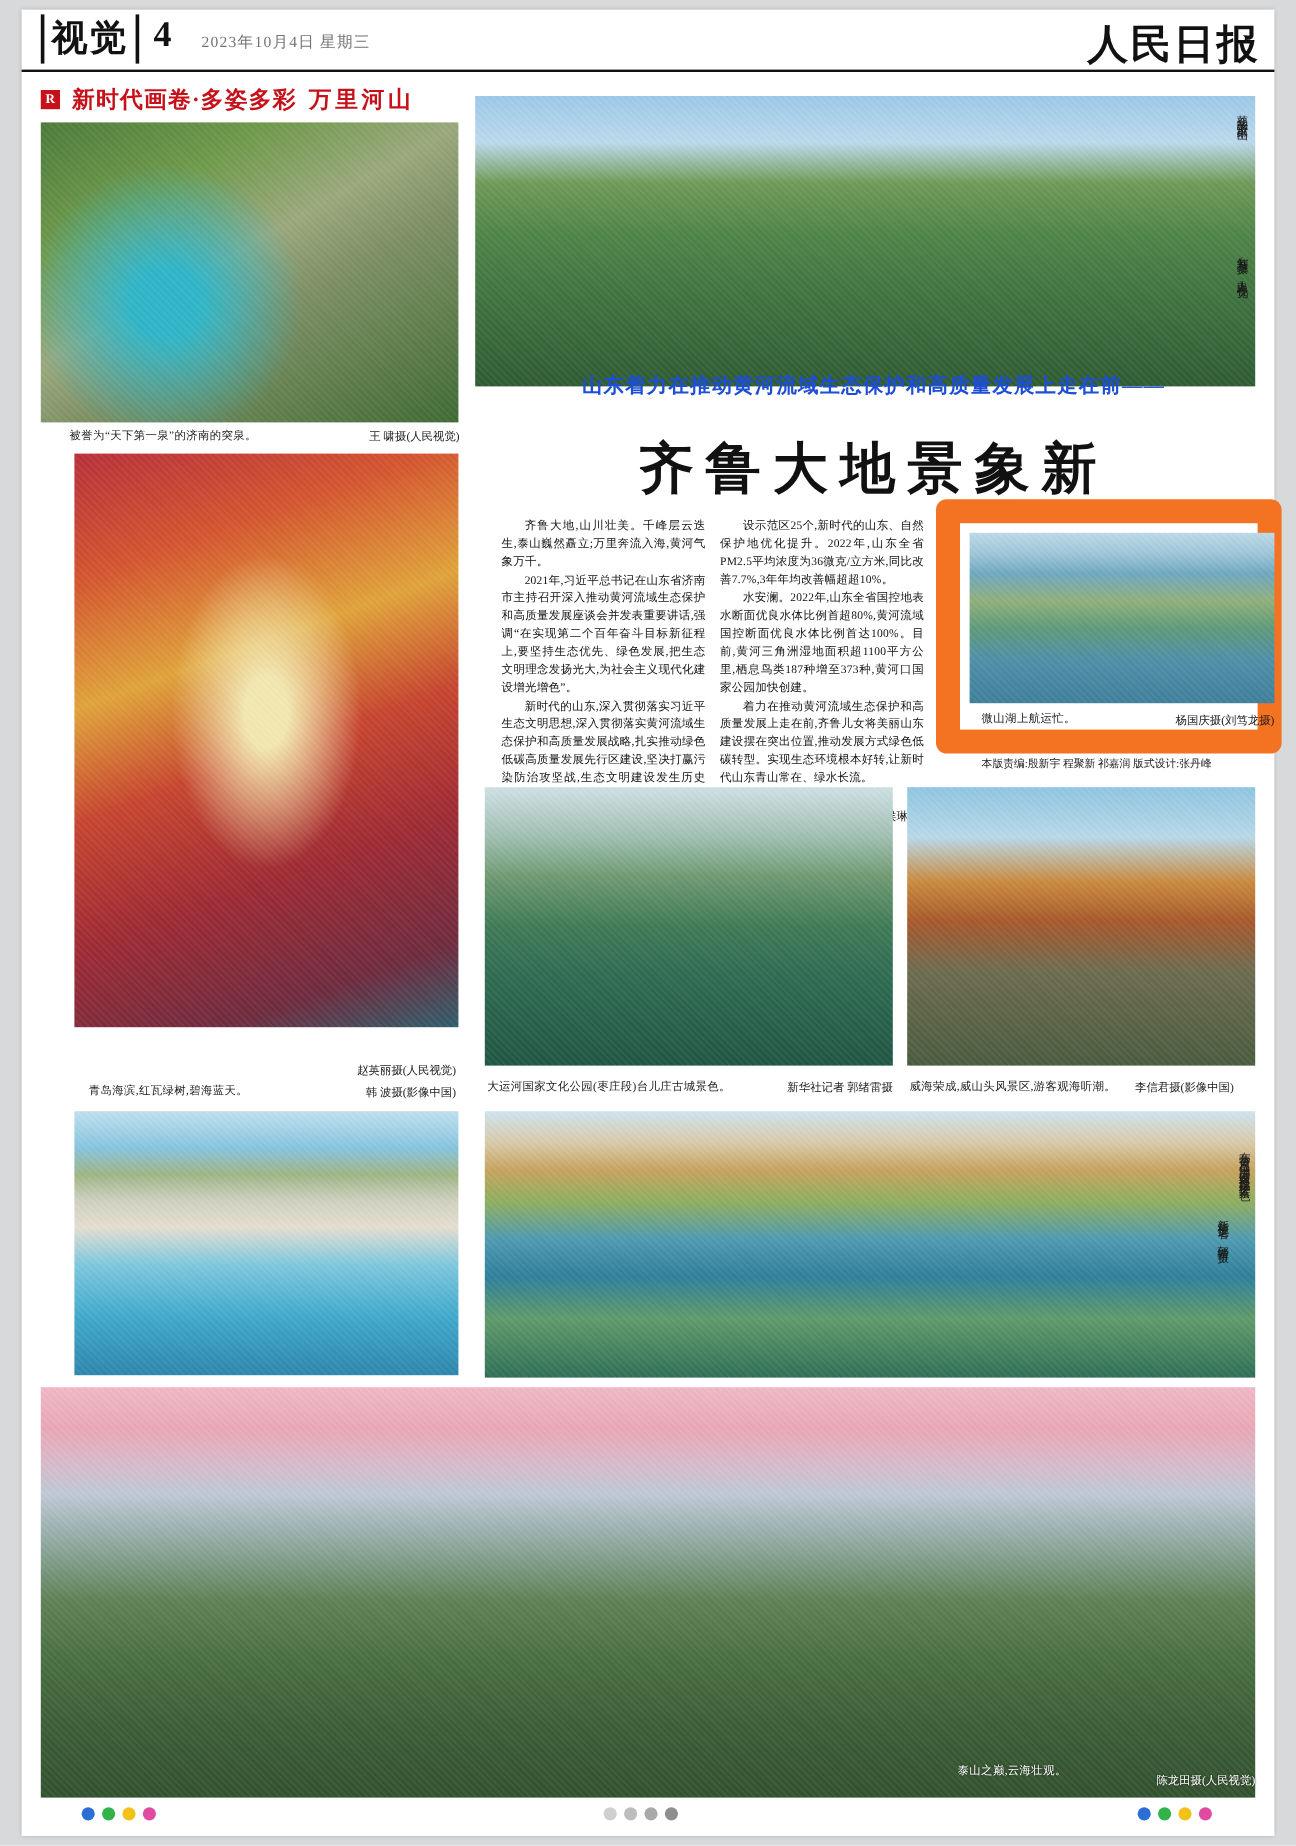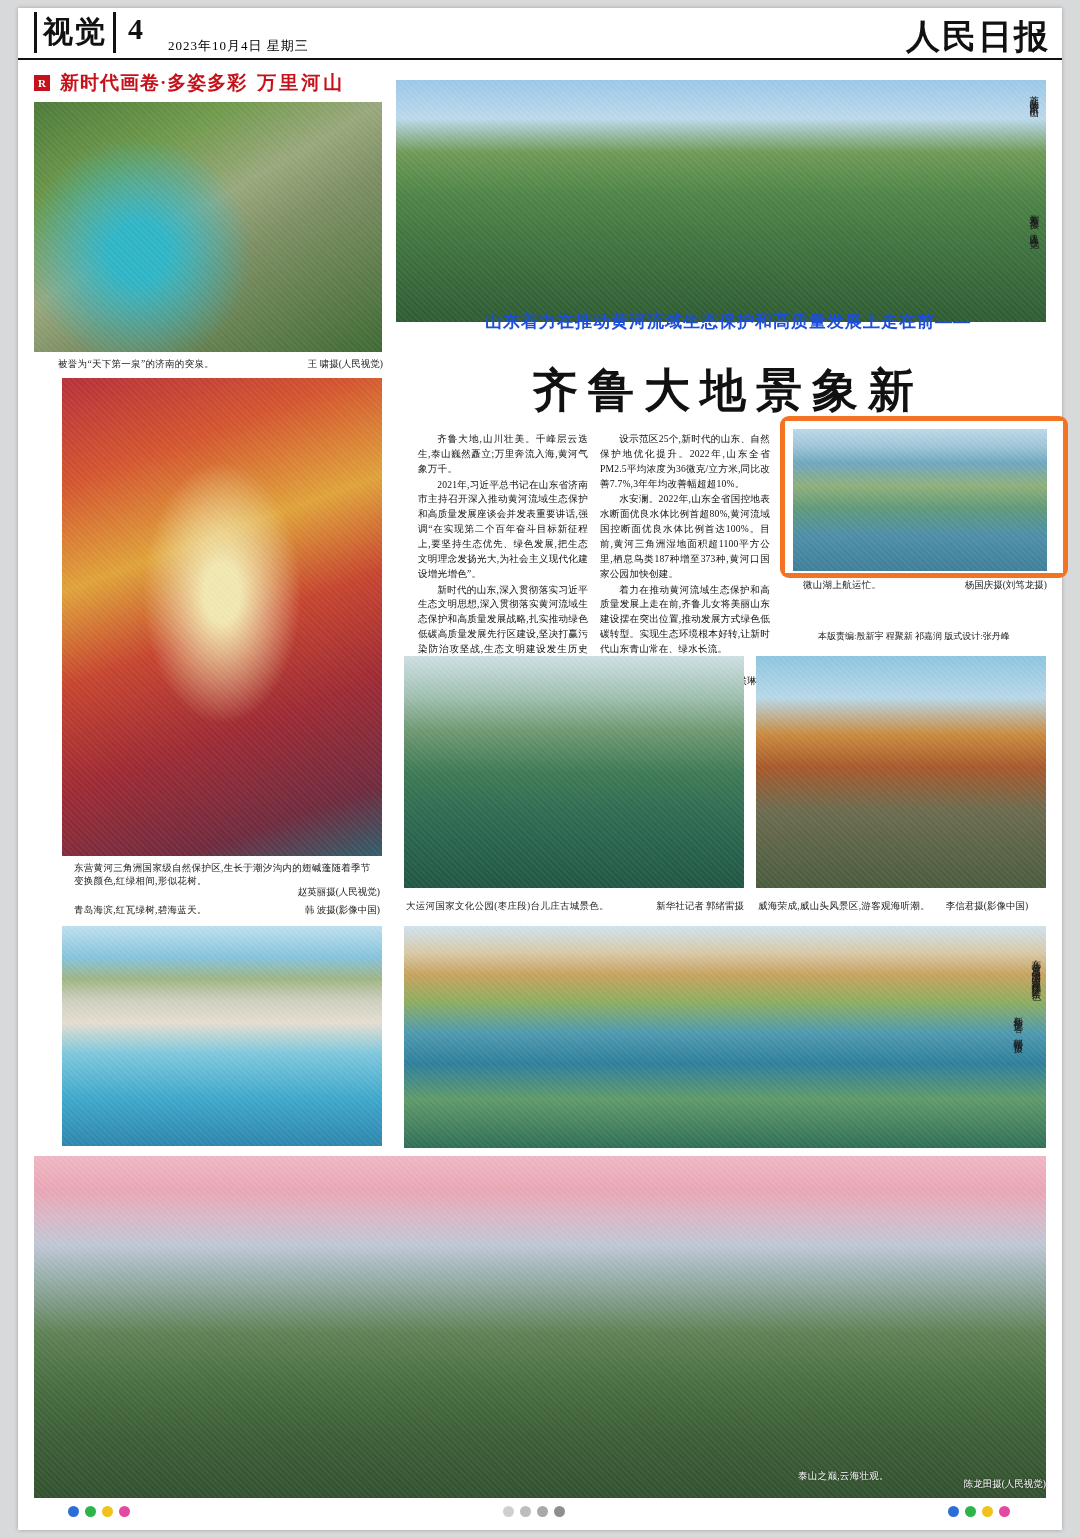--- a/index.html
+++ b/index.html
@@ -29,21 +29,21 @@
     color:#111;
     border-left:3px solid #111; border-right:3px solid #111;
     padding:0 6px;
   }
   .sect-num {
     position:absolute; left:110px; top:4px;
     font-size:30px; font-weight:bold; color:#111;
   }
   .date {
     position:absolute; left:150px; top:18px;
-    font-size:13px; color:#000000; letter-spacing:1px;margin-top:11px;
+    font-size:13px; color:#737373; letter-spacing:1px;
   }
   .paper-name {
     position:absolute; right:12px; top:6px;
     font-size:34px; font-weight:bold; letter-spacing:2px;
     color:#111;
     font-family:"Liberation Serif", serif;
   }
 
   
   .cap {
@@ -90,23 +90,23 @@
 
   
   .col {
     position:absolute; font-size:9.6px; line-height:1.55;
     color:#111; text-align:justify; letter-spacing:0.2px;
   }
   .col p { margin:0 0 1px 0; text-indent:2em; }
 
   
   .highlight {
-    position:absolute; left:762px; top:408px; width:288px; height:162px;
+    position:absolute; left:762px; top:408px; width:288px; height:212px;
     background:#f47322; border-radius:9px;
-    padding:5px;
+    padding:20px;
   }
   .highlight .inner { background:#fff; width:100%; height:100%; position:relative; }
 
   
   .dots { position:absolute; display:flex; gap:6px; }
   .dot { width:11px; height:11px; border-radius:50%; }
 
   
   .ph-spring {
     background:
@@ -221,23 +221,20 @@
       </div>
       <div class="credit" style="position:absolute; left:146px; top:158px; width:116px; text-align:right;">
         <span>杨国庆摄(刘笃龙摄)</span>
       </div>
     </div>
   </div>
 
   <div class="photo ph-autumn" style="left:44px; top:370px; width:320px; height:478px;">
     <div class="grain"></div>
   </div>
-  <div class="cap" style="position:absolute; left:56px; top:854px; width:300px;">
-    <span>东营黄河三角洲国家级自然保护区,生长于潮汐沟内的翅碱蓬随着季节变换颜色,红绿相间,形似花树。</span>
-  </div>
   <div class="credit" style="position:absolute; left:216px; top:878px; width:146px; text-align:right;">
     <span>赵英丽摄(人民视觉)</span>
   </div>
 
   <div class="photo ph-bridge" style="left:386px; top:648px; width:340px; height:232px;">
     <div class="grain"></div>
   </div>
   <div class="cap" style="position:absolute; left:388px; top:892px; width:210px;">
     <span>大运河国家文化公园(枣庄段)台儿庄古城景色。</span>
   </div>

